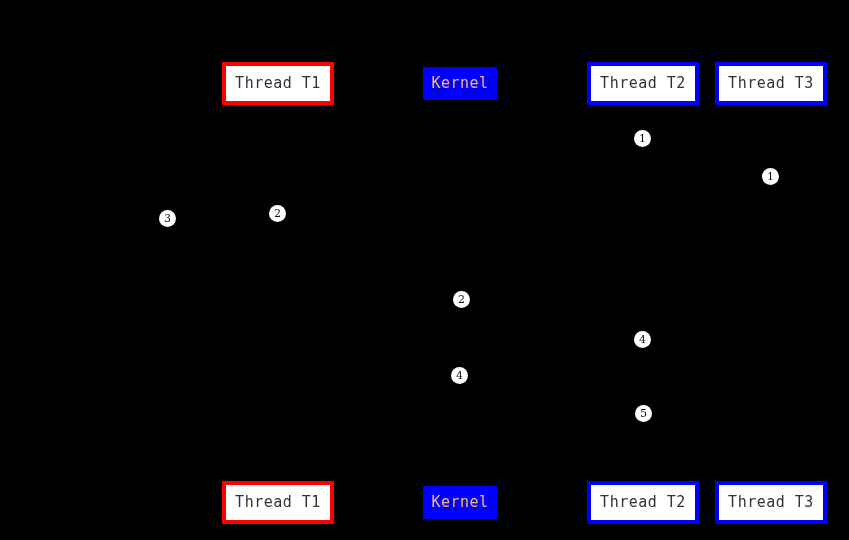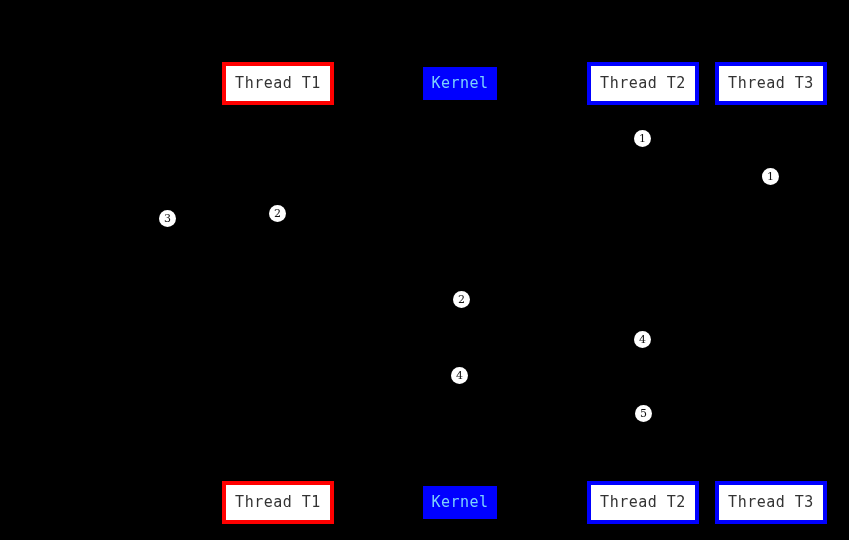--- a/index.html
+++ b/index.html
@@ -29,21 +29,21 @@
     white-space: nowrap;
     line-height: 1;
   }
   .participant.outline {
     background: #ffffff;
     color: #333333;
     border-style: solid;
     border-width: 4px;
   }
   .participant.solid {
-    color: #7dd3fc;
+    color: #fdba74;
     border: none;
   }
   
   .lifeline {
     position: absolute;
     width: 1px;
     background: #000000;
   }
   
   .nub {

